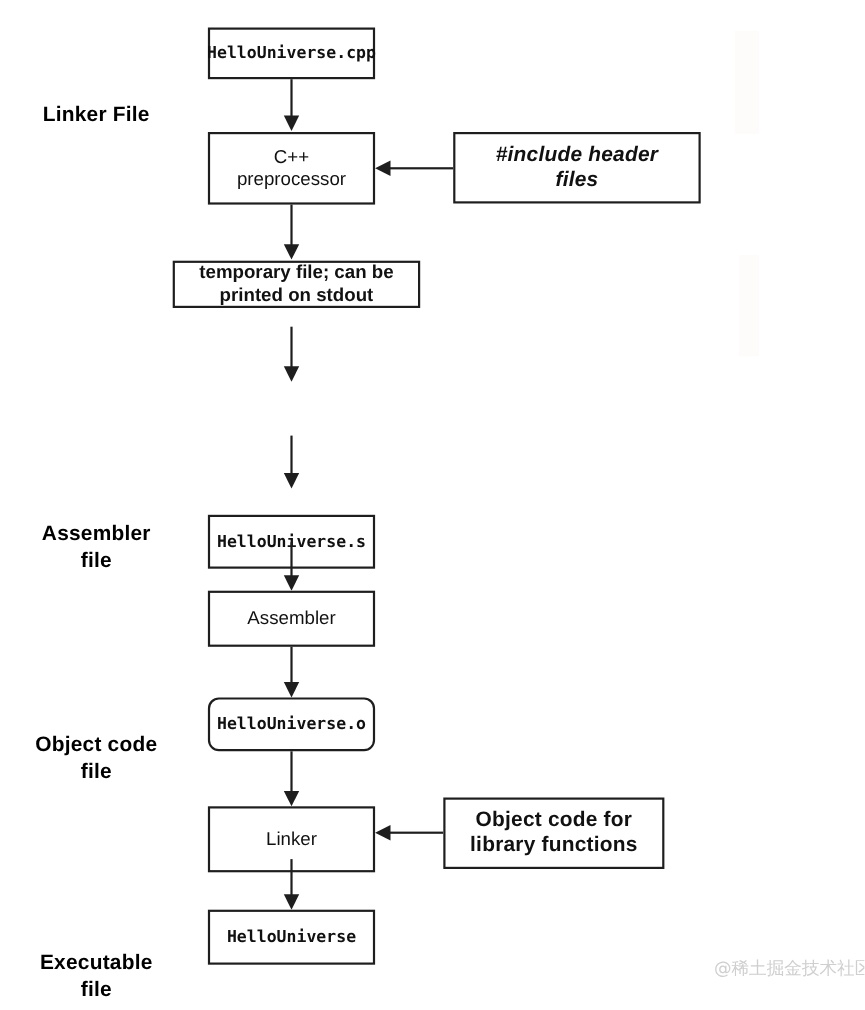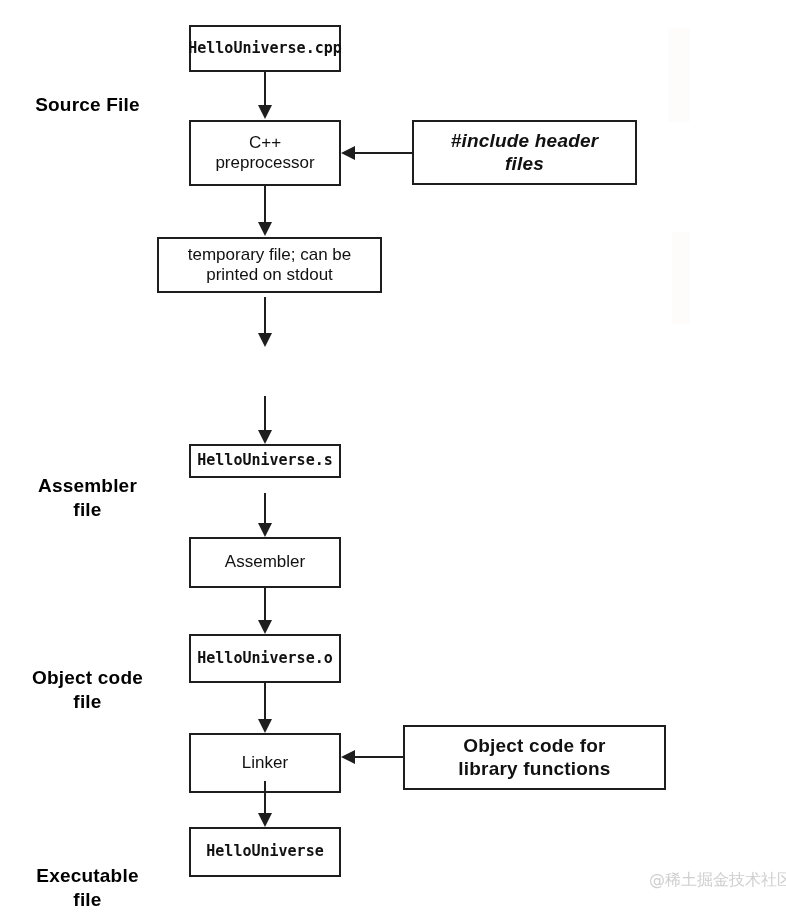--- a/index.html
+++ b/index.html
@@ -118,21 +118,21 @@
 </style>
 </head>
 <body>
 
 <div id="canvas">
 
   <div class="bg-blotch" style="left:668px; top:28px; width:22px; height:94px;"></div>
   <div class="bg-blotch" style="left:672px; top:232px; width:18px; height:92px;"></div>
 
   <div class="caption" style="left:10px; top:93px; width:155px;">
-    <span>Source File</span>
+    <span>Linker File</span>
   </div>
 
   <div class="caption" style="left:10px; top:450px; width:155px; white-space:pre-line;">
     <span>Assembler
 file</span>
   </div>
 
   <div class="caption" style="left:10px; top:642px; width:155px; white-space:pre-line;">
     <span>Object code
 file</span>
@@ -149,43 +149,43 @@
 
   <div class="arrow-v" style="left:264px; top:72px; height:34px;"></div>
 
   <div class="node plain" style="left:189px; top:120px; width:152px; height:66px; white-space:pre-line;">
     <span class="node-label">C++
 preprocessor</span>
   </div>
 
   <div class="arrow-v" style="left:264px; top:186px; height:37px;"></div>
 
-  <div class="node plain" style="left:157px; top:237px; width:225px; height:56px; white-space:pre-line;">
+  <div class="node plain" style="left:157px; top:237px; width:225px; height:43px; white-space:pre-line;font-weight:bold;">
     <span class="node-label">temporary file; can be
 printed on stdout</span>
   </div>
 
   <div class="arrow-v" style="left:264px; top:297px; height:37px;"></div>
 
 
   <div class="arrow-v" style="left:264px; top:396px; height:35px;"></div>
 
-  <div class="node mono" style="left:189px; top:444px; width:152px; height:34px;">
+  <div class="node mono" style="left:189px; top:468px; width:152px; height:49px;">
     <span class="node-label">HelloUniverse.s</span>
   </div>
 
   <div class="arrow-v" style="left:264px; top:493px; height:31px;"></div>
 
   <div class="node plain" style="left:189px; top:537px; width:152px; height:51px;">
     <span class="node-label">Assembler</span>
   </div>
 
   <div class="arrow-v" style="left:264px; top:588px; height:33px;"></div>
 
-  <div class="node mono" style="left:189px; top:634px; width:152px; height:49px;">
+  <div class="node mono" style="left:189px; top:634px; width:152px; height:49px;border-radius:10px;">
     <span class="node-label">HelloUniverse.o</span>
   </div>
 
   <div class="arrow-v" style="left:264px; top:683px; height:37px;"></div>
 
   <div class="node plain" style="left:189px; top:733px; width:152px; height:60px;">
     <span class="node-label">Linker</span>
   </div>
 
   <div class="arrow-v" style="left:264px; top:781px; height:33px;"></div>
@@ -196,20 +196,20 @@
 
   <div class="arrow-h-left" style="left:354px; top:152px; width:58px;"></div>
 
   <div class="node side" style="left:412px; top:120px; width:225px; height:65px; white-space:pre-line;font-style:italic;">
     <span class="node-label">#include header
 files</span>
   </div>
 
   <div class="arrow-h-left" style="left:354px; top:756px; width:49px;"></div>
 
-  <div class="node side" style="left:403px; top:725px; width:263px; height:65px; white-space:pre-line;">
+  <div class="node side" style="left:403px; top:725px; width:201px; height:65px; white-space:pre-line;">
     <span class="node-label">Object code for
 library functions</span>
   </div>
 
   <div class="watermark" style="left:618px; top:870px;">@稀土掘金技术社区</div>
 
 </div>
 
 </body></html>

